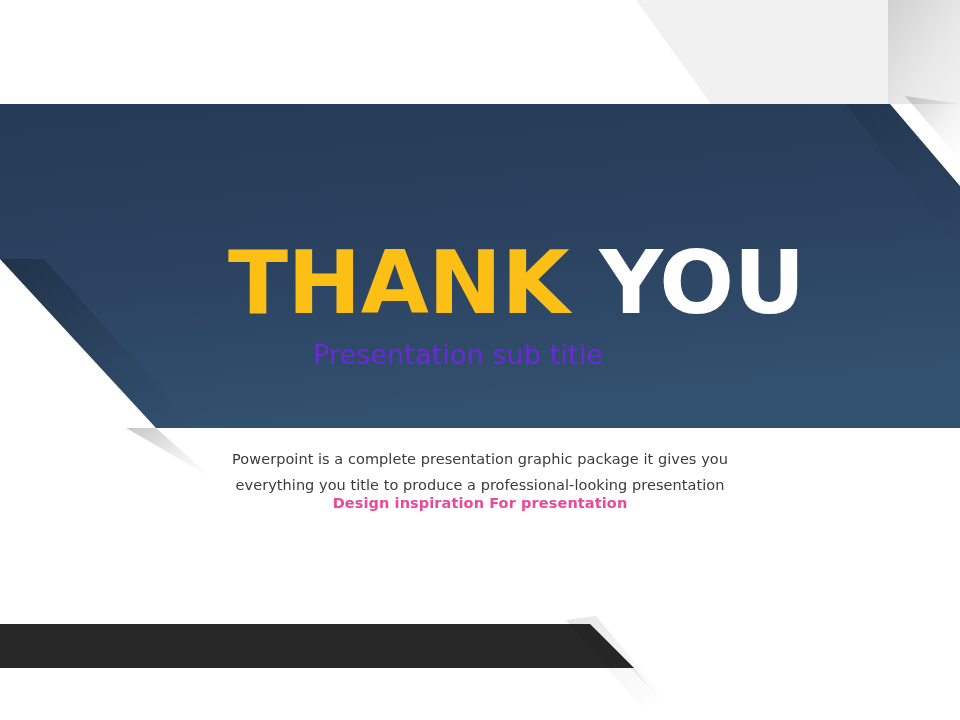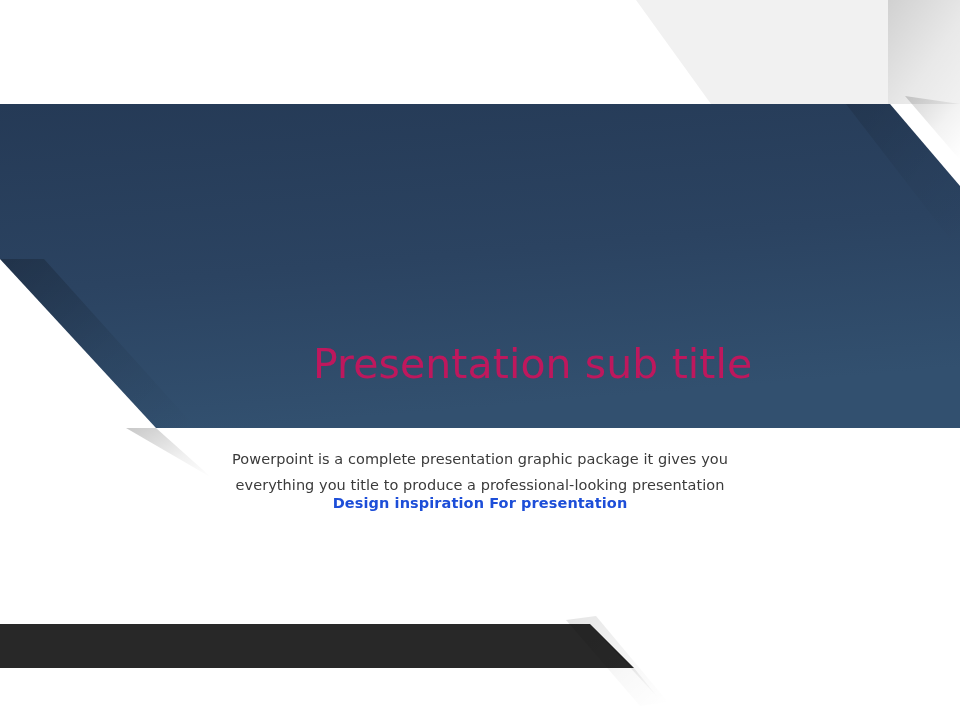--- a/index.html
+++ b/index.html
@@ -54,24 +54,24 @@
   .title-accent { color: #fcbf15; }
   .title-plain  { color: #ffffff; }
 
   .subtitle {
     position: absolute;
     left: 0;
     top: 339px;
     width: 960px;
     padding-left: 313px;
     box-sizing: border-box;
-    font-size: 41px;
+    font-size: 27px;
     line-height: 1.22;
     font-weight: 400;
-    color: #be185d;
+    color: #6d28d9;
     white-space: nowrap;
     letter-spacing: 0.1px;
   }
 
   .body-block {
     position: absolute;
     left: 0;
     top: 444px;
     width: 960px;
     text-align: center;
@@ -85,21 +85,21 @@
   }
 
   .tagline {
     position: absolute;
     left: 0;
     top: 495px;
     width: 960px;
     text-align: center;
     font-size: 14.5px;
     font-weight: bold;
-    color: #1d4ed8;
+    color: #ec4899;
     letter-spacing: 0.1px;
   }
 </style>
 </head>
 <body>
 
 <div id="slide">
 
   <svg id="shapes" viewBox="0 0 960 720" width="960" height="720">
     <defs>
@@ -150,20 +150,23 @@
 
     <polygon points="0,624 590,624 634,668 0,668" fill="#282828"></polygon>
 
     <polygon points="590,624 660,700 634,668" fill="url(#shadowDiagD)" opacity="0.75"></polygon>
 
     <polygon points="596,616 668,702 640,706 566,620" fill="url(#shadowDiagB)" opacity="0.35"></polygon>
   </svg>
 
   <div id="content">
 
+    <div class="title-block">
+      <div class="title-line"><span class="title-accent">THANK</span><span class="title-plain"> YOU</span></div>
+    </div>
 
     <div class="subtitle">Presentation sub title</div>
 
     <div class="body-block">
       <p class="body-line">Powerpoint is a complete presentation graphic package it gives you</p>
       <p class="body-line">everything you title to produce a professional-looking presentation</p>
     </div>
 
     <div class="tagline">Design inspiration For presentation</div>
 

